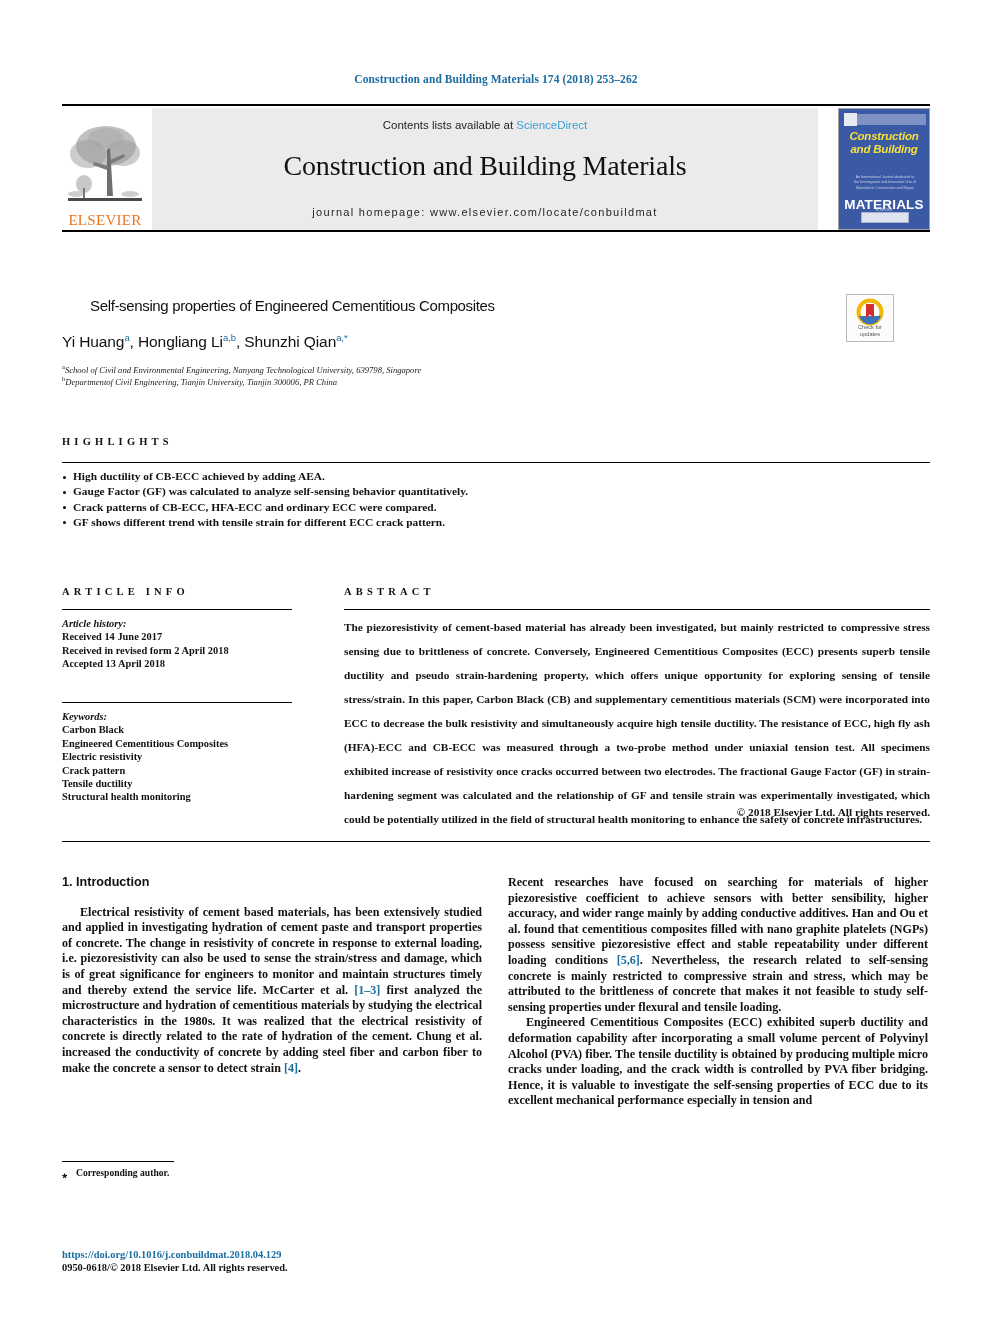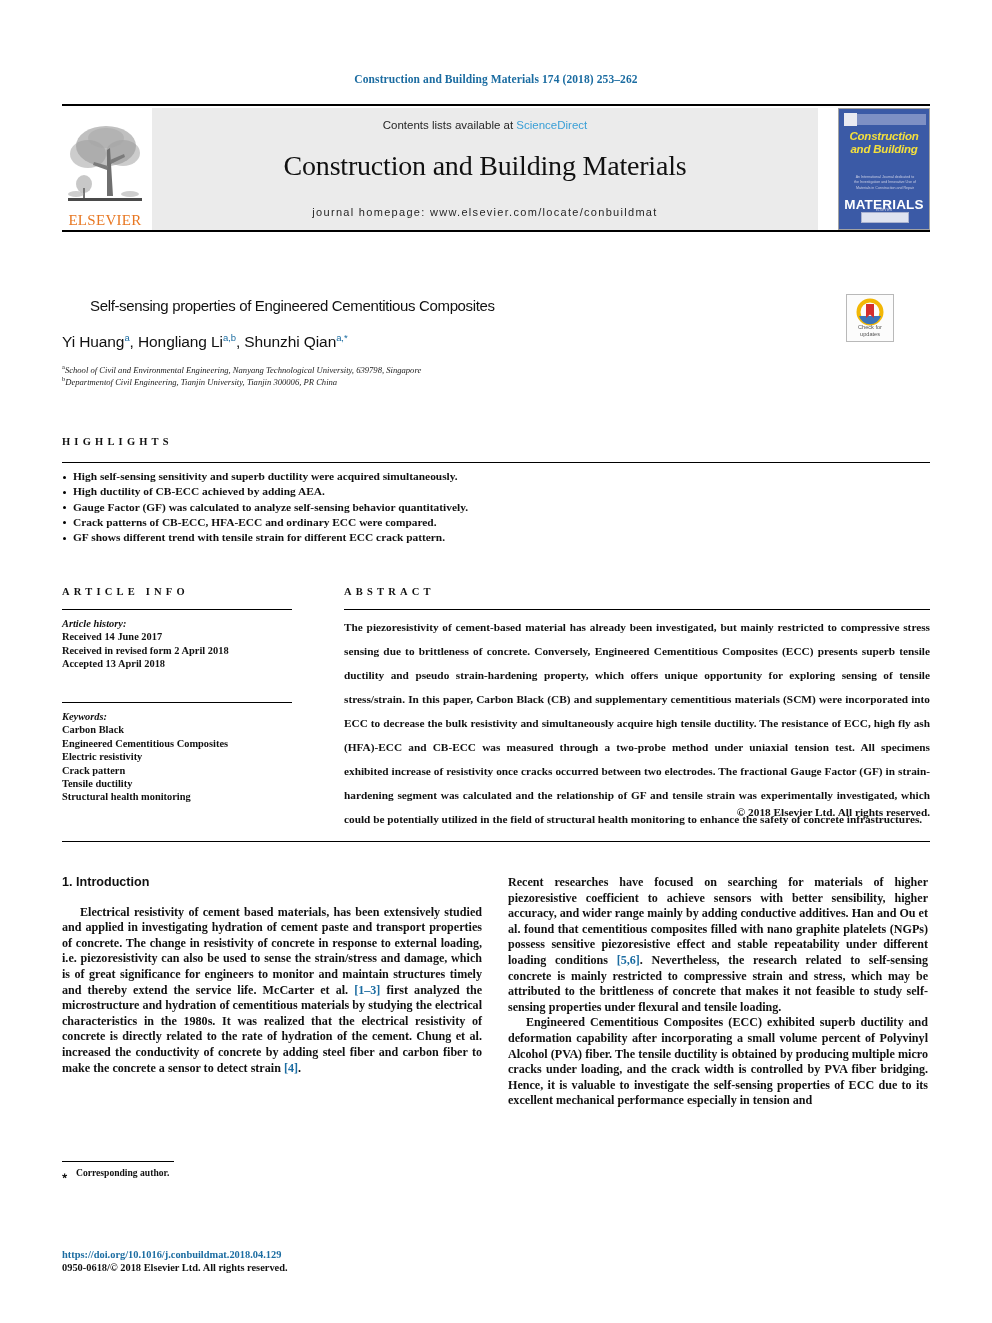--- a/index.html
+++ b/index.html
@@ -479,21 +479,20 @@
     </div>
   </div>
 
   <div class="authors">Yi Huang<sup>a</sup>, Hongliang Li<sup>a,b</sup>, Shunzhi Qian<sup>a,*</sup></div>
   <div class="affil affil-a"><sup>a</sup><span>School of Civil and Environmental Engineering, Nanyang Technological University, 639798, Singapore</span></div>
   <div class="affil affil-b"><sup>b</sup><span>Departmentof Civil Engineering, Tianjin University, Tianjin 300006, PR China</span></div>
 
   <div class="sec-label highlights-label">HIGHLIGHTS</div>
   <div class="hl-rule"></div>
   <ul class="highlights-list">
-      <li>High self-sensing sensitivity and superb ductility were acquired simultaneously.</li>
       <li>High ductility of CB-ECC achieved by adding AEA.</li>
       <li>Gauge Factor (GF) was calculated to analyze self-sensing behavior quantitatively.</li>
       <li>Crack patterns of CB-ECC, HFA-ECC and ordinary ECC were compared.</li>
       <li>GF shows different trend with tensile strain for different ECC crack pattern.</li>
     </ul>
 
   <div class="sec-label ai-label">ARTICLE INFO</div>
   <div class="ai-rule"></div>
   <div class="ai-block ai-history">
     <span class="it">Article history:</span>

